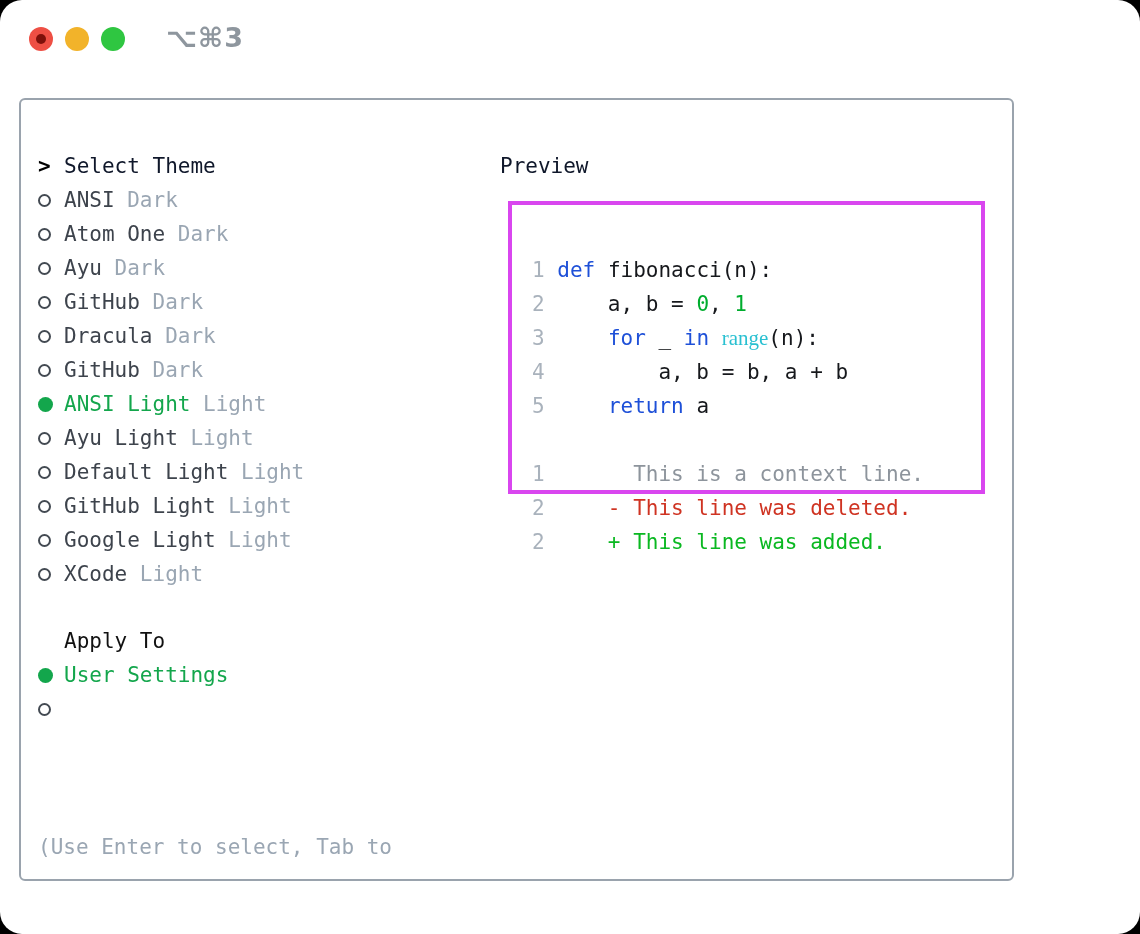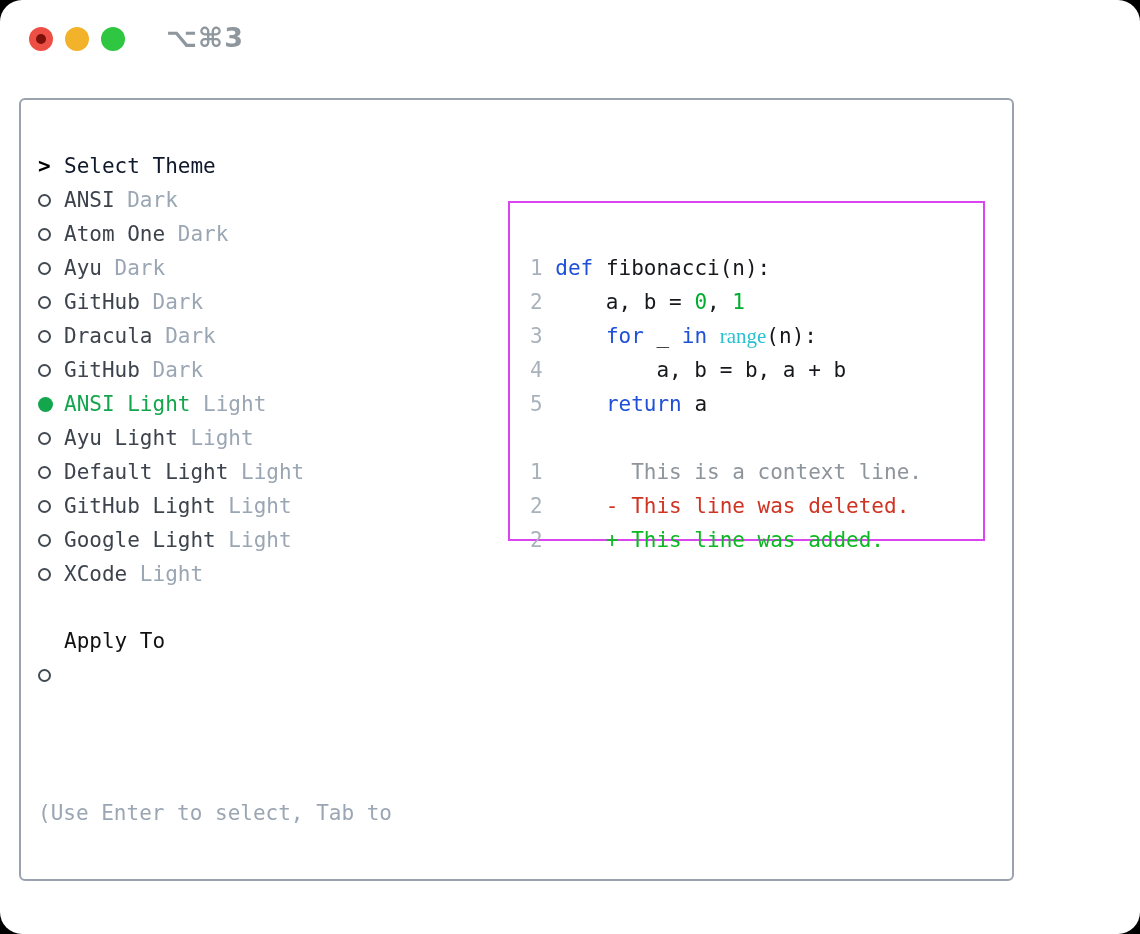--- a/index.html
+++ b/index.html
@@ -49,22 +49,22 @@
   .title-text { font-weight:normal; color:#0f172a; }
   .item-name { color:#3d434c; }
   .item-name.sel { color:#13a64c; }
   .variant { color:#9aa6b3; }
   .spacer33 { height:33px; } .spacer34 { height:34px; }
   .apply-title { color:#111; }
   .help { color:#9aa6b3; line-height:35px; white-space:pre; margin-top:0; }
 
   
   .preview-box {
-    position:absolute; left:487px; top:101px; width:477px; height:340px;
-    border:2px solid #d946ef; background:#fff;
+    position:absolute; left:487px; top:101px; width:477px; height:293px;
+    border:4px solid #d946ef; background:#fff;
   }
   .code { padding:14px 0 0 20px; font-size:21px; line-height:34px; white-space:pre; }
   .cl { height:34px; }
   .tk-lineno { color:#a9b2bc; }
   .tk-plain  { color:#16181c; }
   .tk-kw     { color:#1e50d8; }
   .tk-fn     { color:#29c0d1;font-family:Liberation Serif, serif; }
   .tk-num    { color:#00ad2e; }
   .tk-ctx    { color:#8d949c; }
   .tk-del    { color:#cf3322; }
@@ -104,30 +104,36 @@
         </div>
 
       <div class="spacer33"></div>
 
       <div class="row">
         <span class="icon-col"></span>
         <span class="apply-title">Apply To</span>
       </div>
 
       <div id="apply-list">
+          <div class="row"><span class="icon-col"><span class="radio sel"></span></span><span class="item-name sel">User Settings</span></div>
           <div class="row"><span class="icon-col"><span class="radio"></span></span></div>
         </div>
 
       <div class="spacer34"></div>
 
       <div class="help">
         <div>(Use Enter to select, Tab to</div>
         
       </div>
     </div>
 
+    <div class="col right-col">
+      <div class="row">
+        <span class="title-text">Preview</span>
+      </div>
+    </div>
 
     <div class="preview-box">
       <div class="code" id="code-block"><div class="cl"><span class="tk-lineno"></span></div><div class="cl"><span class="tk-lineno">1 </span><span class="tk-kw">def</span><span class="tk-plain"> fibonacci(n):</span></div><div class="cl"><span class="tk-lineno">2 </span><span class="tk-plain">    a, b = </span><span class="tk-num">0</span><span class="tk-plain">, </span><span class="tk-num">1</span></div><div class="cl"><span class="tk-lineno">3 </span><span class="tk-plain">    </span><span class="tk-kw">for</span><span class="tk-plain"> _ </span><span class="tk-kw">in</span><span class="tk-plain"> </span><span class="tk-fn">range</span><span class="tk-plain">(n):</span></div><div class="cl"><span class="tk-lineno">4 </span><span class="tk-plain">        a, b = b, a + b</span></div><div class="cl"><span class="tk-lineno">5 </span><span class="tk-plain">    </span><span class="tk-kw">return</span><span class="tk-plain"> a</span></div><div class="cl"><span class="tk-lineno"></span></div><div class="cl"><span class="tk-lineno">1 </span><span class="tk-ctx">      This is a context line.</span></div><div class="cl"><span class="tk-lineno">2 </span><span class="tk-del">    - This line was deleted.</span></div><div class="cl"><span class="tk-lineno">2 </span><span class="tk-add">    + This line was added.</span></div><div class="cl"><span class="tk-lineno"></span></div></div>
     </div>
 
   </div>
 </div>
 
 </body></html>

